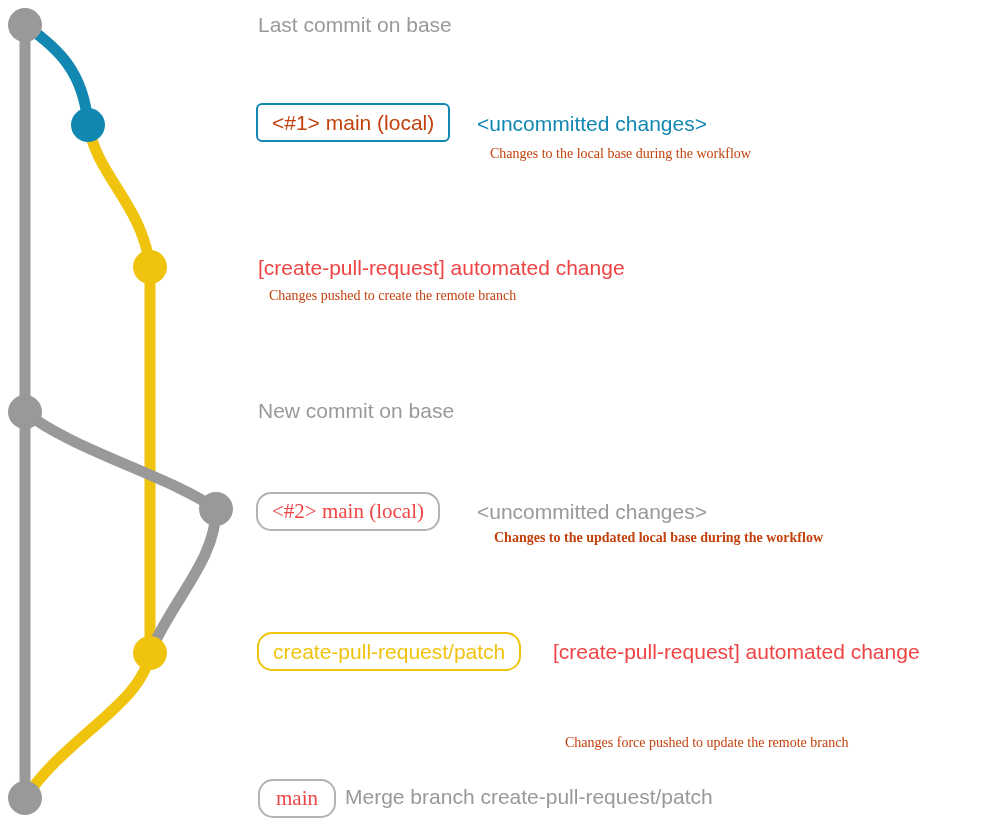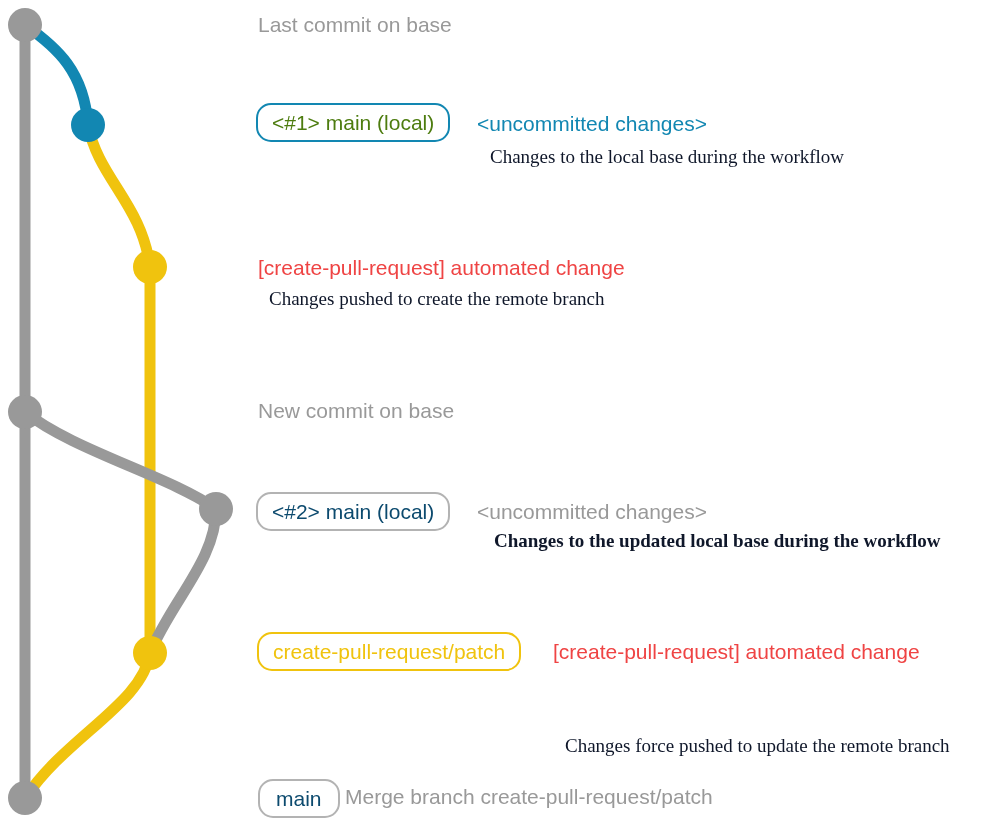--- a/index.html
+++ b/index.html
@@ -24,35 +24,35 @@
   .label {
     font-family: "Liberation Sans", sans-serif;
     font-size: 21px;
     line-height: 1.15;
   }
   .gray-text   { color: #999999; }
   .blue-text   { color: #1287b2; }
   .yellow-text { color: #ef4444; }
   .desc {
     font-family: "Liberation Serif", serif;
-    font-size: 19px;
+    font-size: 14px;
     line-height: 1.15;
-    color: #0f172a;
+    color: #c2410c;
   }
   .tag-box {
     display: inline-block;
     border: 2px solid;
     border-radius: 15px;
     padding: 6px 14px;
     font-size: 21px;
     line-height: 1.1;
     background: #ffffff;
   }
-  .tag-blue   { border-color: #1287b2; color: #4d7c0f; }
-  .tag-gray   { border-color: #b3b3b3; color: #0c4a6e; }
+  .tag-blue   { border-color: #1287b2; color: #c2410c; border-radius: 6px; }
+  .tag-gray   { border-color: #b3b3b3; color: #ef4444; font-family: Liberation Serif, serif; }
   .tag-yellow { border-color: #f0c30e; color: #f0c30e; }
 </style>
 </head>
 <body>
 
 <div id="canvas">
 
   <svg id="graph-svg" width="981" height="827" viewBox="0 0 981 827">
 
     <path d="M 25 25 L 25 798" stroke="#999999" stroke-width="11" fill="none" stroke-linecap="round"></path>

